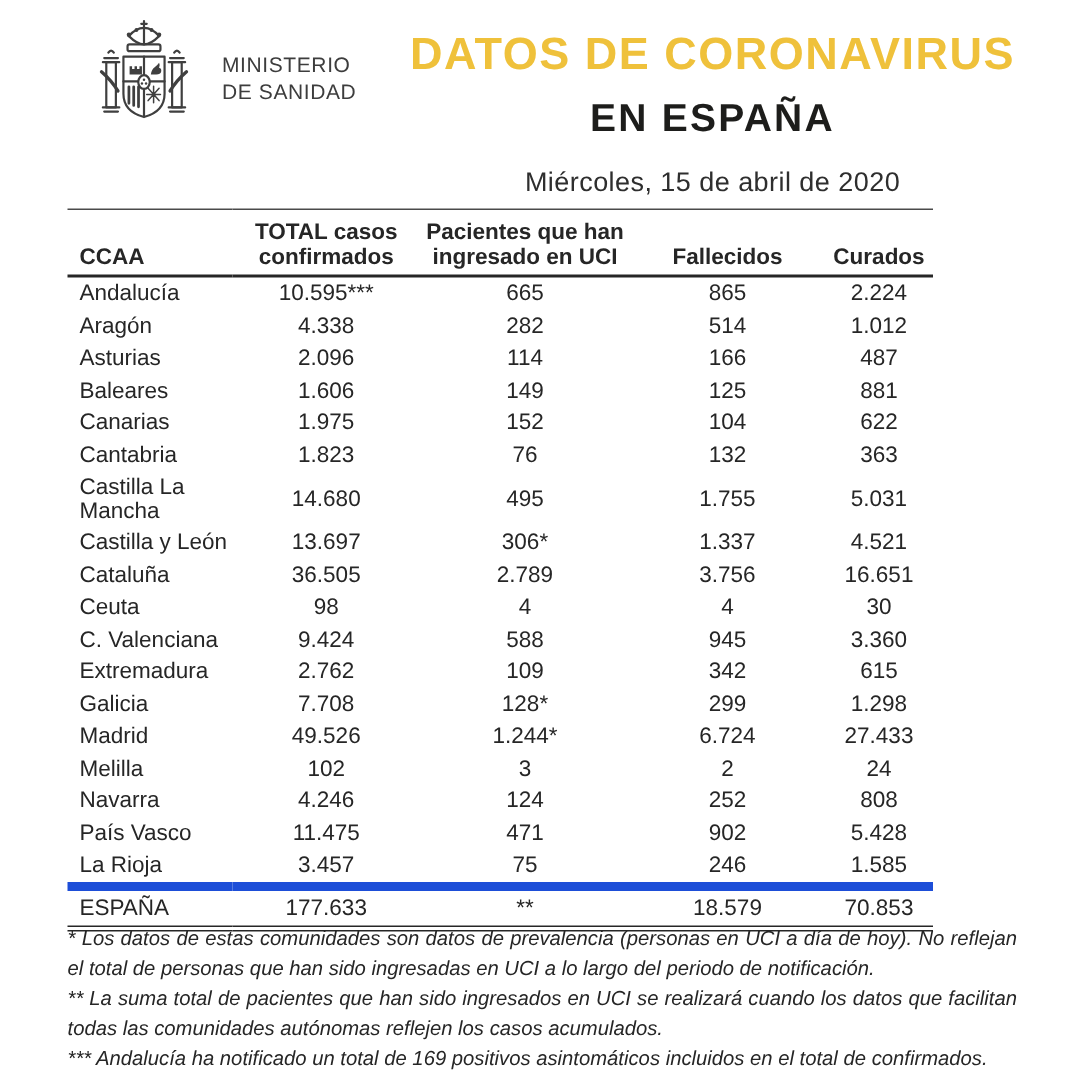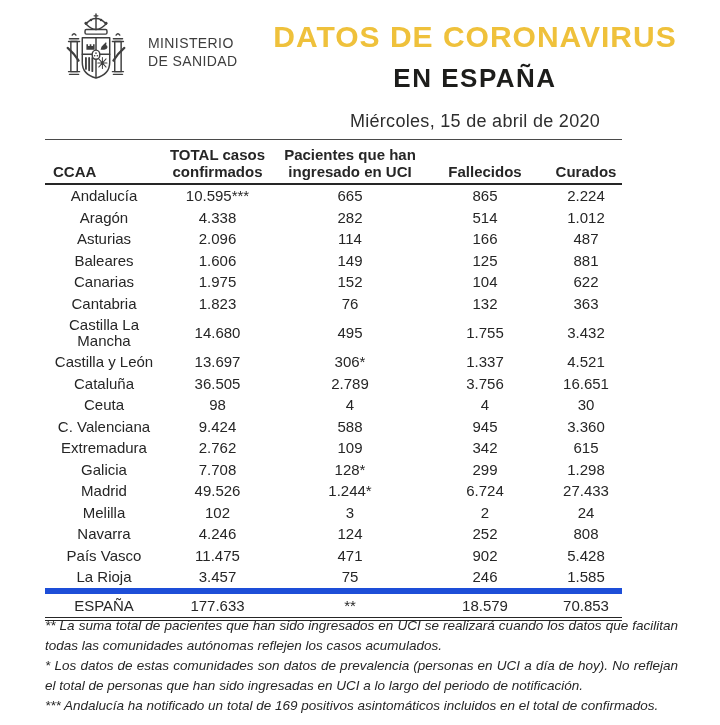--- a/index.html
+++ b/index.html
@@ -26,21 +26,21 @@
   }
   .data-table th {
     font-weight:bold; vertical-align:bottom; text-align:center;
     padding:6px 0 3px 0; line-height:17px;
     border-top:1px solid #4a4a4a; border-bottom:2.5px solid #262626;
   }
   .data-table th.col-ccaa { text-align:left; padding-left:8px; }
   .data-table td {
     text-align:center; padding:3px 0; line-height:15.5px;
   }
-  .data-table td.col-ccaa { text-align:center; padding-left:8px; }
+  .data-table td.col-ccaa { text-align:left; padding-left:8px; }
   .data-table tfoot td {
     border-top:6px solid #1d4ed8; border-bottom:4px double #262626; padding:4px 0;
   }
 
   
   .footnotes {
     position:absolute; top:616px; left:45px; width:633px;
     font-style:italic; font-size:13.5px; line-height:20px; color:#262626;
     text-align:justify;
   }
@@ -163,21 +163,21 @@
           <td>1.823</td>
           <td>76</td>
           <td>132</td>
           <td>363</td>
         </tr>
         <tr>
           <td class="col-ccaa">Castilla La Mancha</td>
           <td>14.680</td>
           <td>495</td>
           <td>1.755</td>
-          <td>3.432</td>
+          <td>5.031</td>
         </tr>
         <tr>
           <td class="col-ccaa">Castilla y León</td>
           <td>13.697</td>
           <td>306*</td>
           <td>1.337</td>
           <td>4.521</td>
         </tr>
         <tr>
           <td class="col-ccaa">Cataluña</td>
@@ -255,18 +255,18 @@
           <td class="col-ccaa">ESPAÑA</td>
           <td>177.633</td>
           <td>**</td>
           <td>18.579</td>
           <td>70.853</td>
         </tr>
     </tfoot>
   </table>
 
   <div class="footnotes">
+    <p>* Los datos de estas comunidades son datos de prevalencia (personas en UCI a día de hoy). No reflejan el total de personas que han sido ingresadas en UCI a lo largo del periodo de notificación.</p>
     <p>** La suma total de pacientes que han sido ingresados en UCI se realizará cuando los datos que facilitan todas las comunidades autónomas reflejen los casos acumulados.</p>
-    <p>* Los datos de estas comunidades son datos de prevalencia (personas en UCI a día de hoy). No reflejan el total de personas que han sido ingresadas en UCI a lo largo del periodo de notificación.</p>
     <p class="nowrap">*** Andalucía ha notificado un total de 169 positivos asintomáticos incluidos en el total de confirmados.</p>
   </div>
 
 </div>
 
 </body></html>

